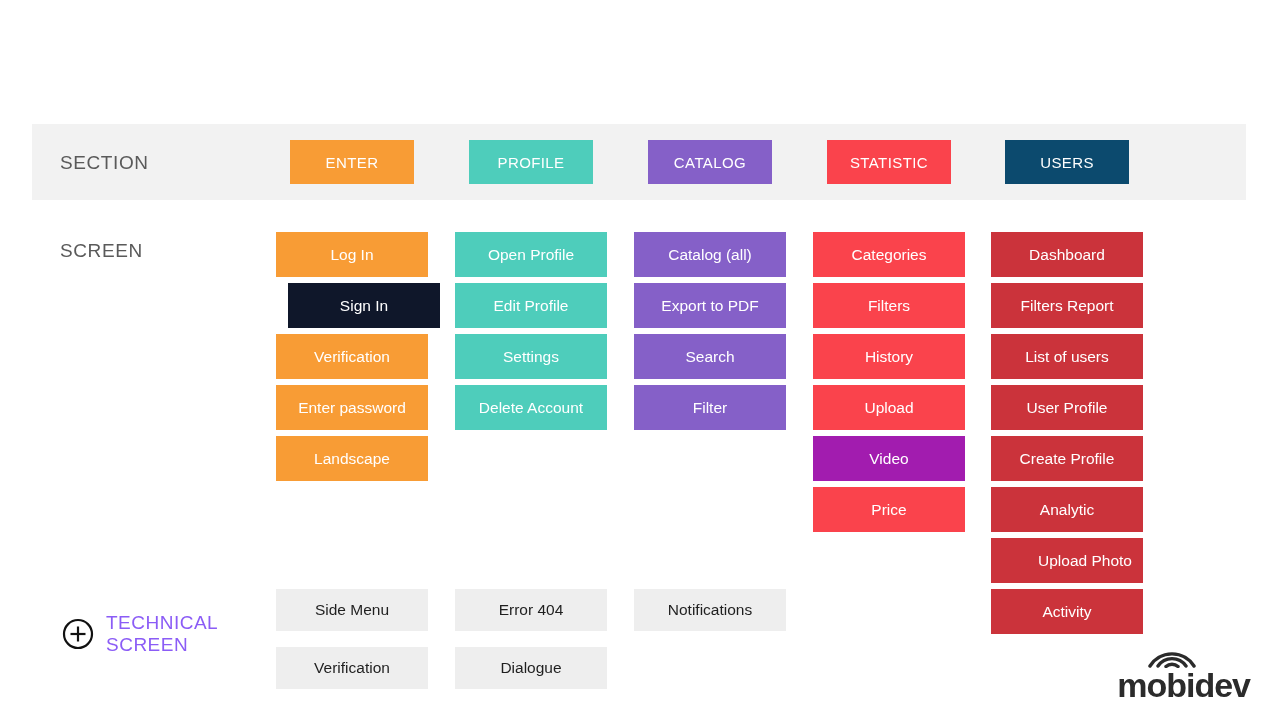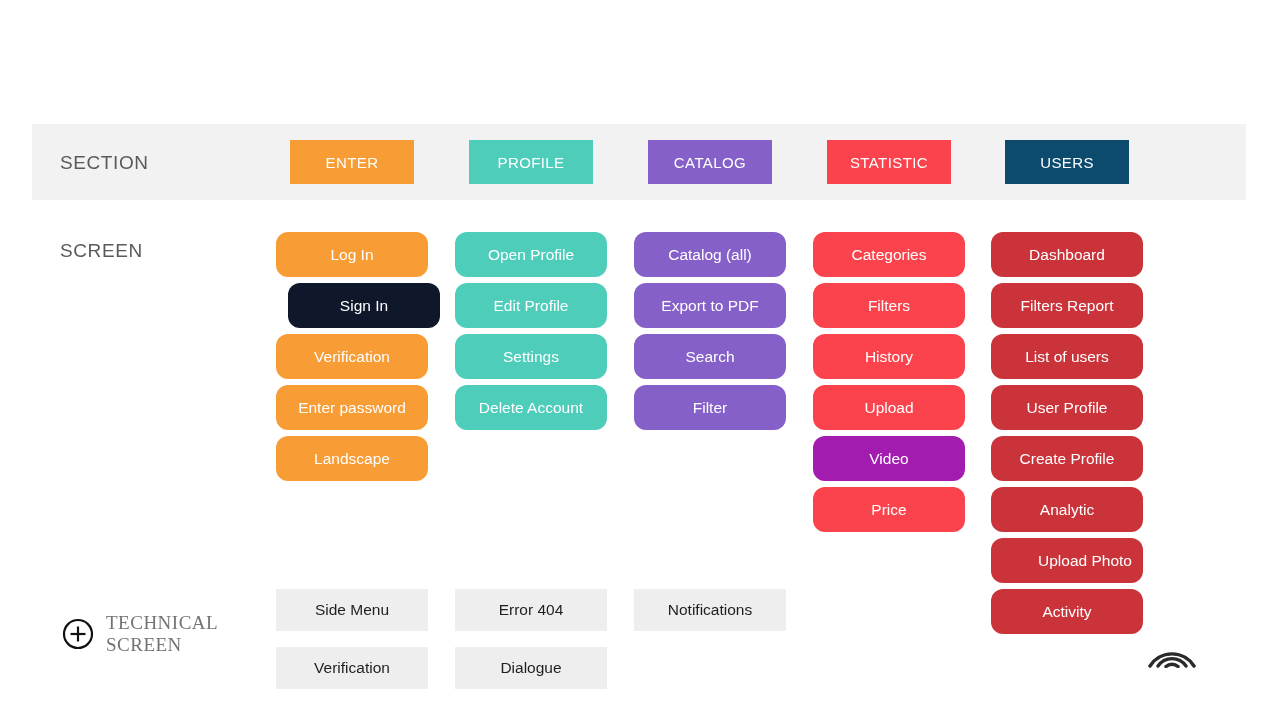--- a/index.html
+++ b/index.html
@@ -55,21 +55,20 @@
     height: 44px;
     width: 124px;
     top: 140px;
     font-size: 15px;
     letter-spacing: 0.4px;
   }
   .screen-chip {
     height: 45px;
     width: 152px;
     font-size: 15.5px;
-    border-radius: 12px;
   }
   .tech-chip {
     position: absolute;
     height: 42px;
     width: 152px;
     display: flex;
     align-items: center;
     justify-content: center;
     background: #eeeeee;
     color: #1f1f1f;
@@ -84,24 +83,23 @@
     display: flex;
     align-items: center;
     gap: 12px;
   }
   .plus-icon {
     width: 32px; height: 32px;
     flex: 0 0 32px;
   }
   .tech-label {
     font-size: 19px;
-    color: #737373;
+    color: #8b5cf6;
     line-height: 22px;
     letter-spacing: 0.5px;
-    font-family: Liberation Serif, serif;
   }
 
   
   .logo {
     position: absolute;
     right: 30px; bottom: 16px;
     width: 160px; height: 52px;
   }
   .logo-wordmark {
     font-size: 34px;
@@ -183,15 +181,16 @@
   </div>
 
   <div class="logo">
     <span class="logo-arc">
       <svg width="52" height="22" viewBox="0 0 52 22">
         <path d="M4 20 A26 26 0 0 1 48 20" fill="none" stroke="#2b2b2b" stroke-width="3.4" stroke-linecap="round"></path>
         <path d="M12 20 A17 17 0 0 1 40 20" fill="none" stroke="#2b2b2b" stroke-width="3.4" stroke-linecap="round"></path>
         <path d="M20 20.5 A9 9 0 0 1 32 20.5" fill="none" stroke="#2b2b2b" stroke-width="3.4" stroke-linecap="round"></path>
       </svg>
     </span>
+    <span class="logo-wordmark">mobidev</span>
   </div>
 
 </div>
 
 </body></html>

